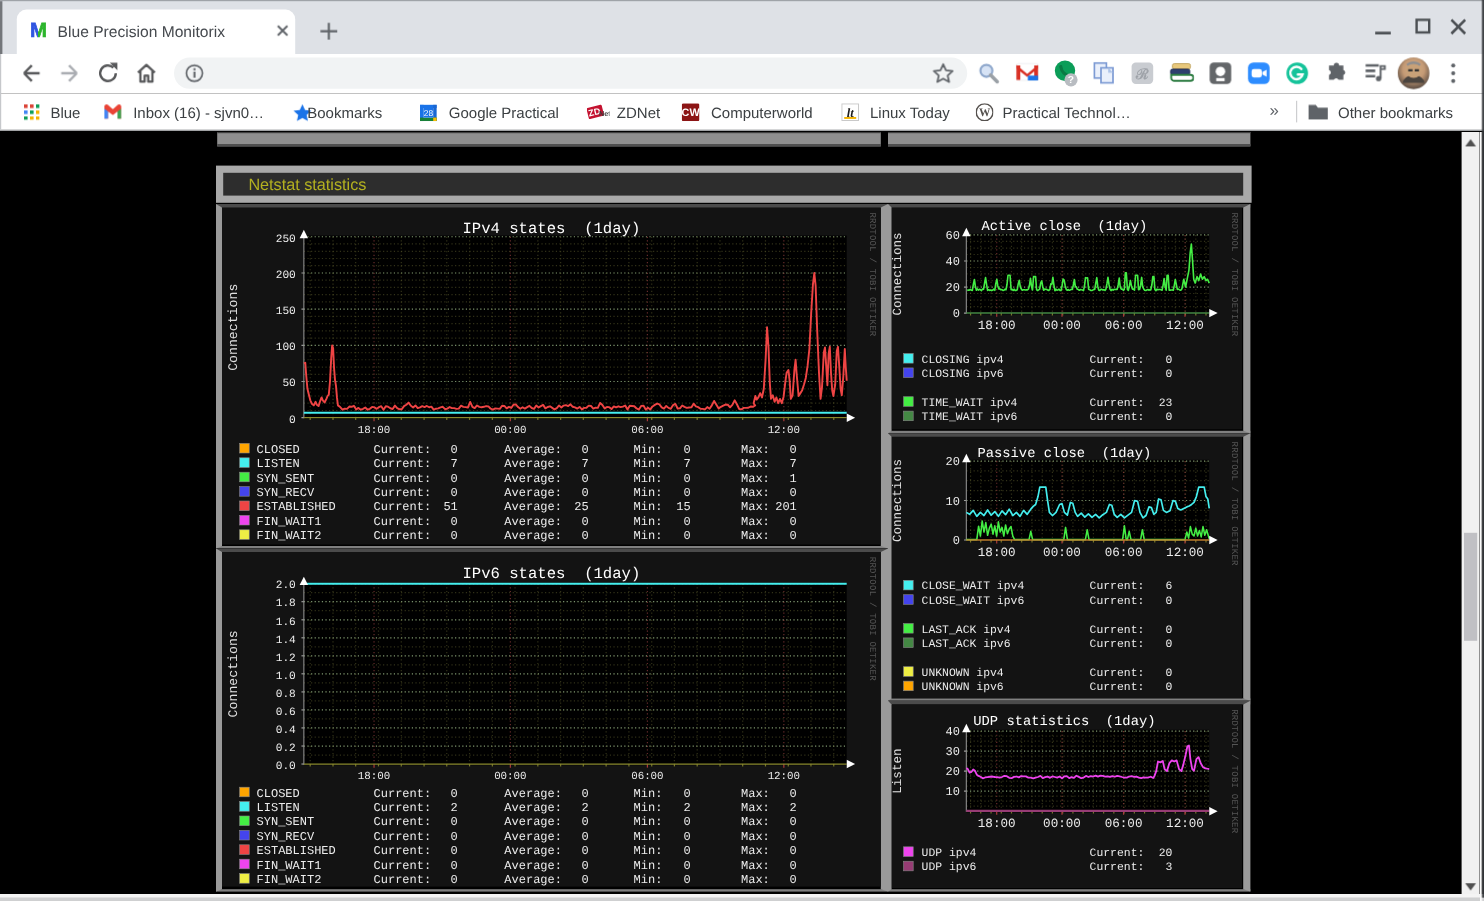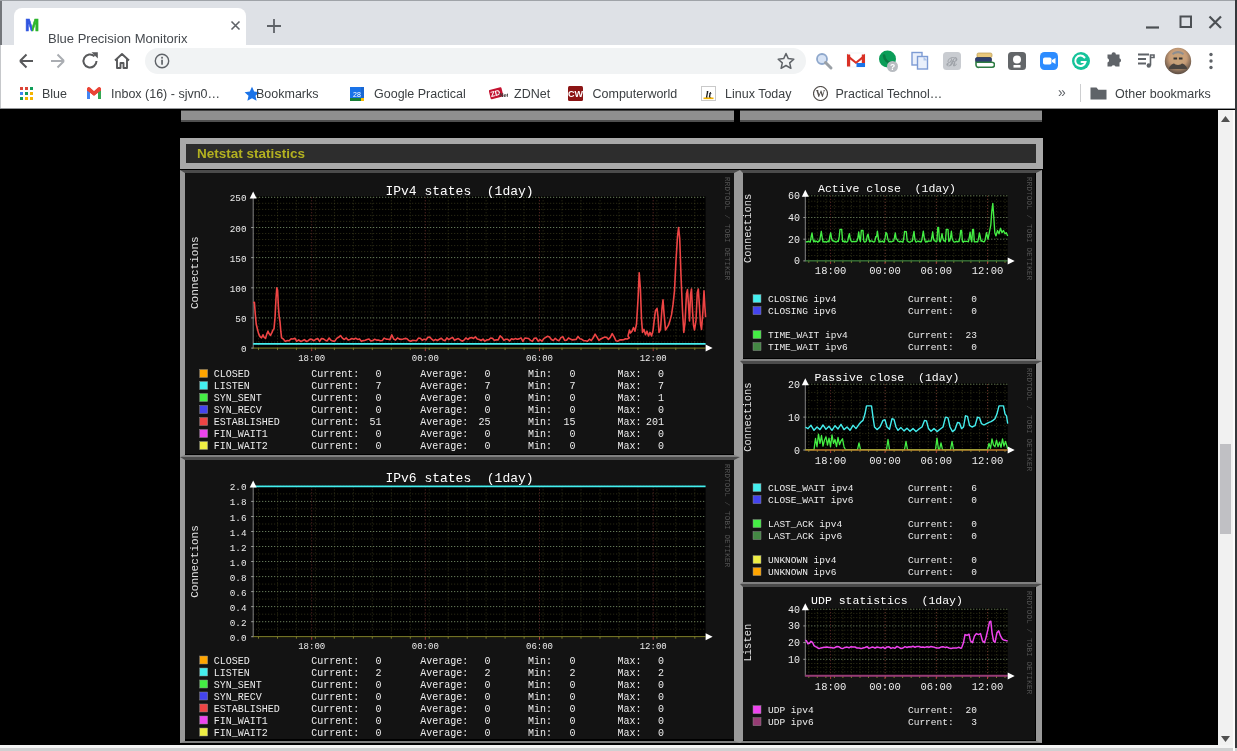--- a/index.html
+++ b/index.html
@@ -31,21 +31,21 @@
     <div id="tab"></div>
 <svg class="abs" style="left:24px;top:17px" width="16" height="16">
 <defs>
         <linearGradient id="mg" x1="0" y1="0" x2="1" y2="0">
 <stop offset="0.5" stop-color="#2f55e0"></stop>
           <stop offset="0.5" stop-color="#2cb52c"></stop>
         </linearGradient>
       </defs>
 <text x="8" y="14" text-anchor="middle" font-family="Liberation Sans" font-weight="bold" font-size="17" fill="url(#mg)" stroke="url(#mg)" stroke-width="0.6">M</text>
     </svg>
-<div class="abs txt" style="left:48px;top:18.5px;font-size:13px;color:#45494e;margin-top:12px;">Blue Precision Monitorix</div>
+<div class="abs txt" style="left:48px;top:18.5px;font-size:13px;color:#45494e;">Blue Precision Monitorix</div>
 <svg class="abs" style="left:228px;top:18px" width="15" height="15">
 <path d="M3.5 3.5 L11.5 11.5 M11.5 3.5 L3.5 11.5" stroke="#5f6368" stroke-width="1.6"></path>
     </svg>
 <svg class="abs" style="left:266px;top:18px" width="16" height="16">
 <path d="M8 1 V15 M1 8 H15" stroke="#5f6368" stroke-width="1.8"></path>
     </svg>
 <svg class="abs" style="left:1140px;top:12px" width="90" height="22">
 <path d="M6 15.5 H19" stroke="#4c5054" stroke-width="2.2"></path>
 <rect x="40.5" y="4.5" width="10.5" height="10.5" fill="none" stroke="#4c5054" stroke-width="2"></rect>
 <path d="M69.5 4.5 L81 16 M81 4.5 L69.5 16" stroke="#4c5054" stroke-width="2.2"></path>
@@ -210,21 +210,21 @@
 <div class="abs" style="left:1080px;top:84px;width:1px;height:18px;background:#cdced0;"></div>
 <svg class="abs" style="left:1090px;top:87px" width="17" height="13">
 <path d="M0.5 12.5 V0.5 h6 l1.8 2.2 h8.2 v9.8 Z" fill="#5f6368"></path>
     </svg>
 <div class="bktxt" style="left:1115px;">Other bookmarks</div>
 <div id="page"></div>
 <div class="abs" style="left:180.5px;top:110px;width:553.0px;height:12px;background:#8f8f8f;border-top:1.5px solid #404040;border-bottom:2px solid #4f4f4f;box-sizing:border-box;"></div>
 <div class="abs" style="left:739.5px;top:110px;width:302.5px;height:12px;background:#8f8f8f;border-top:1.5px solid #404040;border-bottom:2px solid #4f4f4f;box-sizing:border-box;"></div>
 <div class="abs" style="left:180px;top:138px;width:863px;height:31px;background:#a9a9a9;box-sizing:border-box;padding:5.5px 7px 6px 5.5px;">
 <div style="background:#2d2d2d;height:19.5px;"></div>
-      <div class="txt" style="position:absolute;left:17px;top:5.5px;height:19.5px;line-height:19.5px;font-size:13.5px;font-weight:bold;color:#b3b120;">Netstat statistics</div>
+      <div class="txt" style="position:absolute;left:27px;top:5.5px;height:19.5px;line-height:19.5px;font-size:13.5px;font-weight:normal;color:#b3b120;">Netstat statistics</div>
     </div>
 <div class="gtable" style="left:180px;top:170px;width:560px;height:287px;border-left:5px solid #9a9a9a;border-right:6px solid #9a9a9a;box-sizing:border-box;"></div>
 <svg class="abs" style="left:185px;top:173px" width="549" height="281">
 <rect x="0" y="0" width="549" height="281" fill="#131313" fill-opacity="0.999"></rect>
 <rect x="68.2" y="23.3" width="452.4" height="152.8" fill="#000000"></rect>
 <line x1="68.2" y1="169.1" x2="520.6" y2="169.1" stroke="#6a6a35" stroke-width="1" stroke-dasharray="1,2" stroke-opacity="0.46"></line>
 <line x1="68.2" y1="163.0" x2="520.6" y2="163.0" stroke="#6a6a35" stroke-width="1" stroke-dasharray="1,2" stroke-opacity="0.46"></line>
 <line x1="68.2" y1="157.0" x2="520.6" y2="157.0" stroke="#6a6a35" stroke-width="1" stroke-dasharray="1,2" stroke-opacity="0.46"></line>
 <line x1="68.2" y1="151.0" x2="520.6" y2="151.0" stroke="#6a6a35" stroke-width="1" stroke-dasharray="1,2" stroke-opacity="0.46"></line>
 <line x1="68.2" y1="144.9" x2="520.6" y2="144.9" stroke="#6a6a35" stroke-width="1" stroke-dasharray="1,2" stroke-opacity="0.46"></line>

